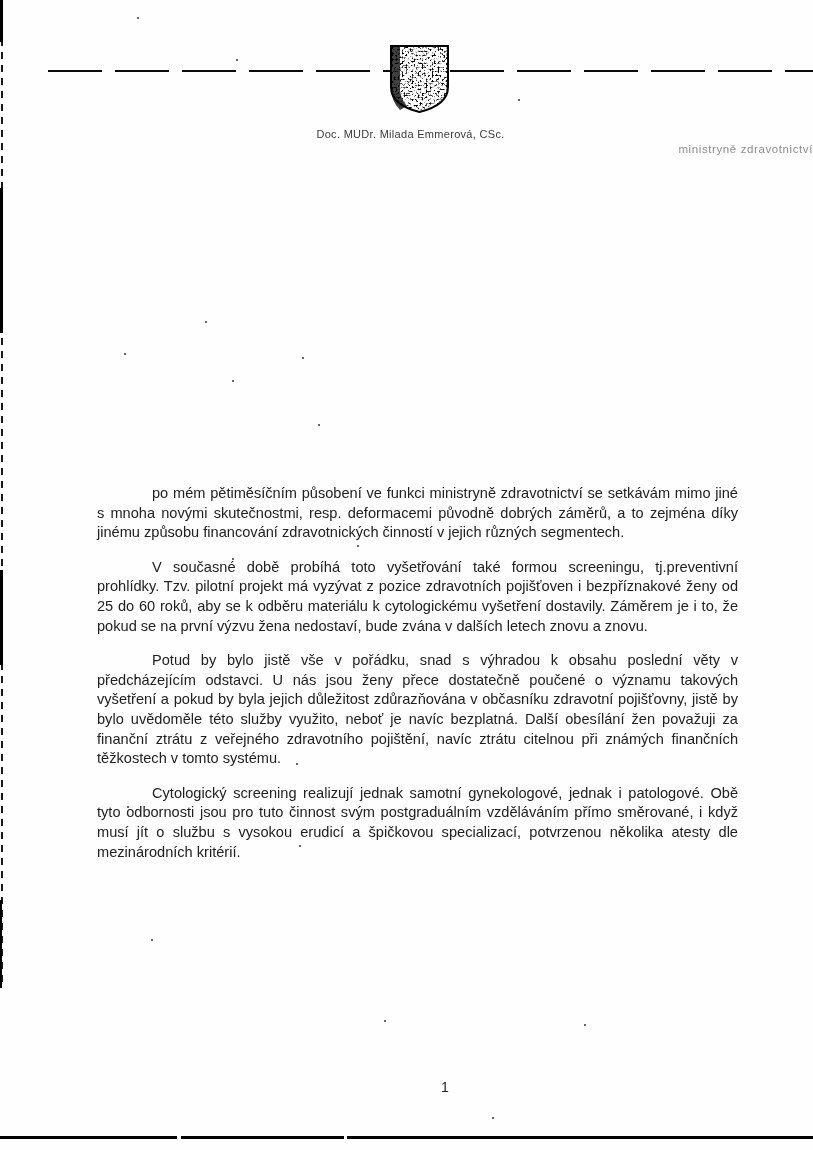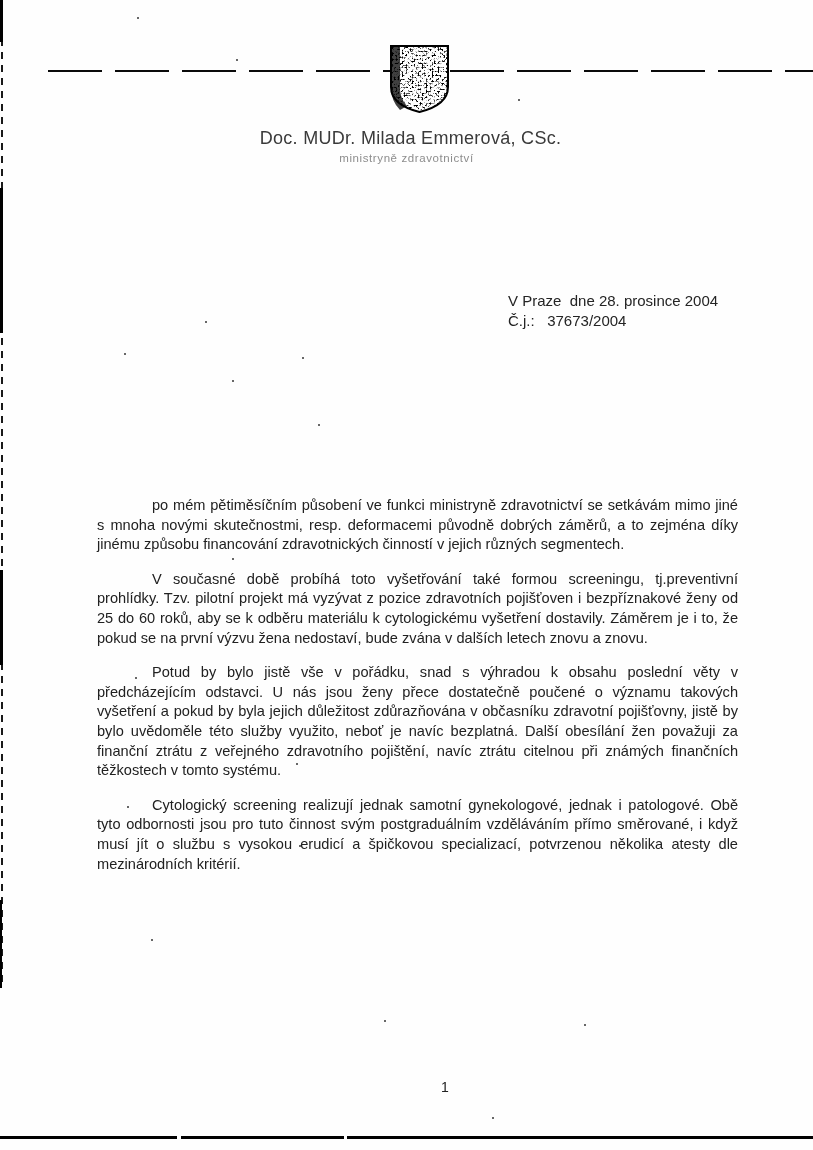--- a/index.html
+++ b/index.html
@@ -26,29 +26,29 @@
 
   
   .top-rule {
     position: absolute; left: 48px; right: 0; top: 70px; height: 2px;
     background: repeating-linear-gradient(to right, #0a0a0a 0 54px, transparent 54px 67px);
   }
 
   .emblem { position: absolute; left: 390px; top: 45px; width: 59px; height: 68px; }
 
   .sender { position: absolute; left: 0; top: 128px; width: 100%; text-align: center; }
-  .sender-name { font-size: 18px; color: #3a3a3a; letter-spacing: .3px; padding-left: 8px; }
-  .sender-title { margin-top: 3px; font-size: 11.5px; color: #8d8d8d; letter-spacing: .6px; }
+  .sender-name { font-size: 11px; color: #3a3a3a; letter-spacing: .3px; padding-left: 8px; }
+  .sender-title { margin-top: 3px; font-size: 11.5px; color: #8d8d8d; letter-spacing: .6px; text-align: right; }
 
   .meta { position: absolute; left: 508px; top: 291px; font-size: 15px; line-height: 20px; color: #242424; }
   .meta div { white-space: pre; }
 
   .salutation { position: absolute; left: 111px; top: 422px; font-size: 15px; color: #242424; }
 
-  .body { position: absolute; left: 97px; top: 496px; width: 641px; }
+  .body { position: absolute; left: 97px; top: 484px; width: 641px; }
   .body p {
     margin: 0 0 15px 0;
     font-size: 14.6px;
     line-height: 19.6px;
     text-align: justify;
     text-indent: 55px;
     color: #212121;
   }
 
   .page-number { position: absolute; left: 441px; top: 1079px; font-size: 14px; color: #222; }
@@ -92,24 +92,20 @@
       <path d="M1 1 H58 V42 Q58 60 29.5 67 Q1 60 1 42 Z" fill="none" stroke="#000" stroke-width="2"></path>
       <path d="M1 1 h9 v44 q1 10 7 16 l-7 4 q-9 -9 -9 -23 Z" fill="#000" opacity="0.75"></path>
     </svg>
   </div>
 
   <div class="sender">
     <div class="sender-name">Doc. MUDr. Milada Emmerová, CSc.</div>
     <div class="sender-title">ministryně zdravotnictví</div>
   </div>
 
-  <div class="meta">
-    <div>V Praze  dne 28. prosince 2004</div>
-    <div>Č.j.:   37673/2004</div>
-  </div>
 
 
   <div class="body">
     <p>po mém pětiměsíčním působení ve funkci ministryně zdravotnictví se setkávám mimo jiné s mnoha novými skutečnostmi, resp. deformacemi původně dobrých záměrů, a to zejména díky jinému způsobu financování zdravotnických činností v jejich různých segmentech.</p>
     <p>V současné době probíhá toto vyšetřování také formou screeningu, tj.preventivní prohlídky. Tzv. pilotní projekt má vyzývat z pozice zdravotních pojišťoven i bezpříznakové ženy od 25 do 60 roků, aby se k odběru materiálu k cytologickému vyšetření dostavily. Záměrem je i to, že pokud se na první výzvu žena nedostaví, bude zvána v dalších letech znovu a znovu.</p>
     <p>Potud by bylo jistě vše v pořádku, snad s výhradou k obsahu poslední věty v předcházejícím odstavci. U nás jsou ženy přece dostatečně poučené o významu takových vyšetření a pokud by byla jejich důležitost zdůrazňována v občasníku zdravotní pojišťovny, jistě by bylo uvědoměle této služby využito, neboť je navíc bezplatná. Další obesílání žen považuji za finanční ztrátu z veřejného zdravotního pojištění, navíc ztrátu citelnou při známých finančních těžkostech v tomto systému.</p>
     <p>Cytologický screening realizují jednak samotní gynekologové, jednak i patologové. Obě tyto odbornosti jsou pro tuto činnost svým postgraduálním vzděláváním přímo směrované, i když musí jít o službu s vysokou erudicí a špičkovou specializací, potvrzenou několika atesty dle mezinárodních kritérií.</p>
   </div>
 
   <div class="page-number">1</div>

